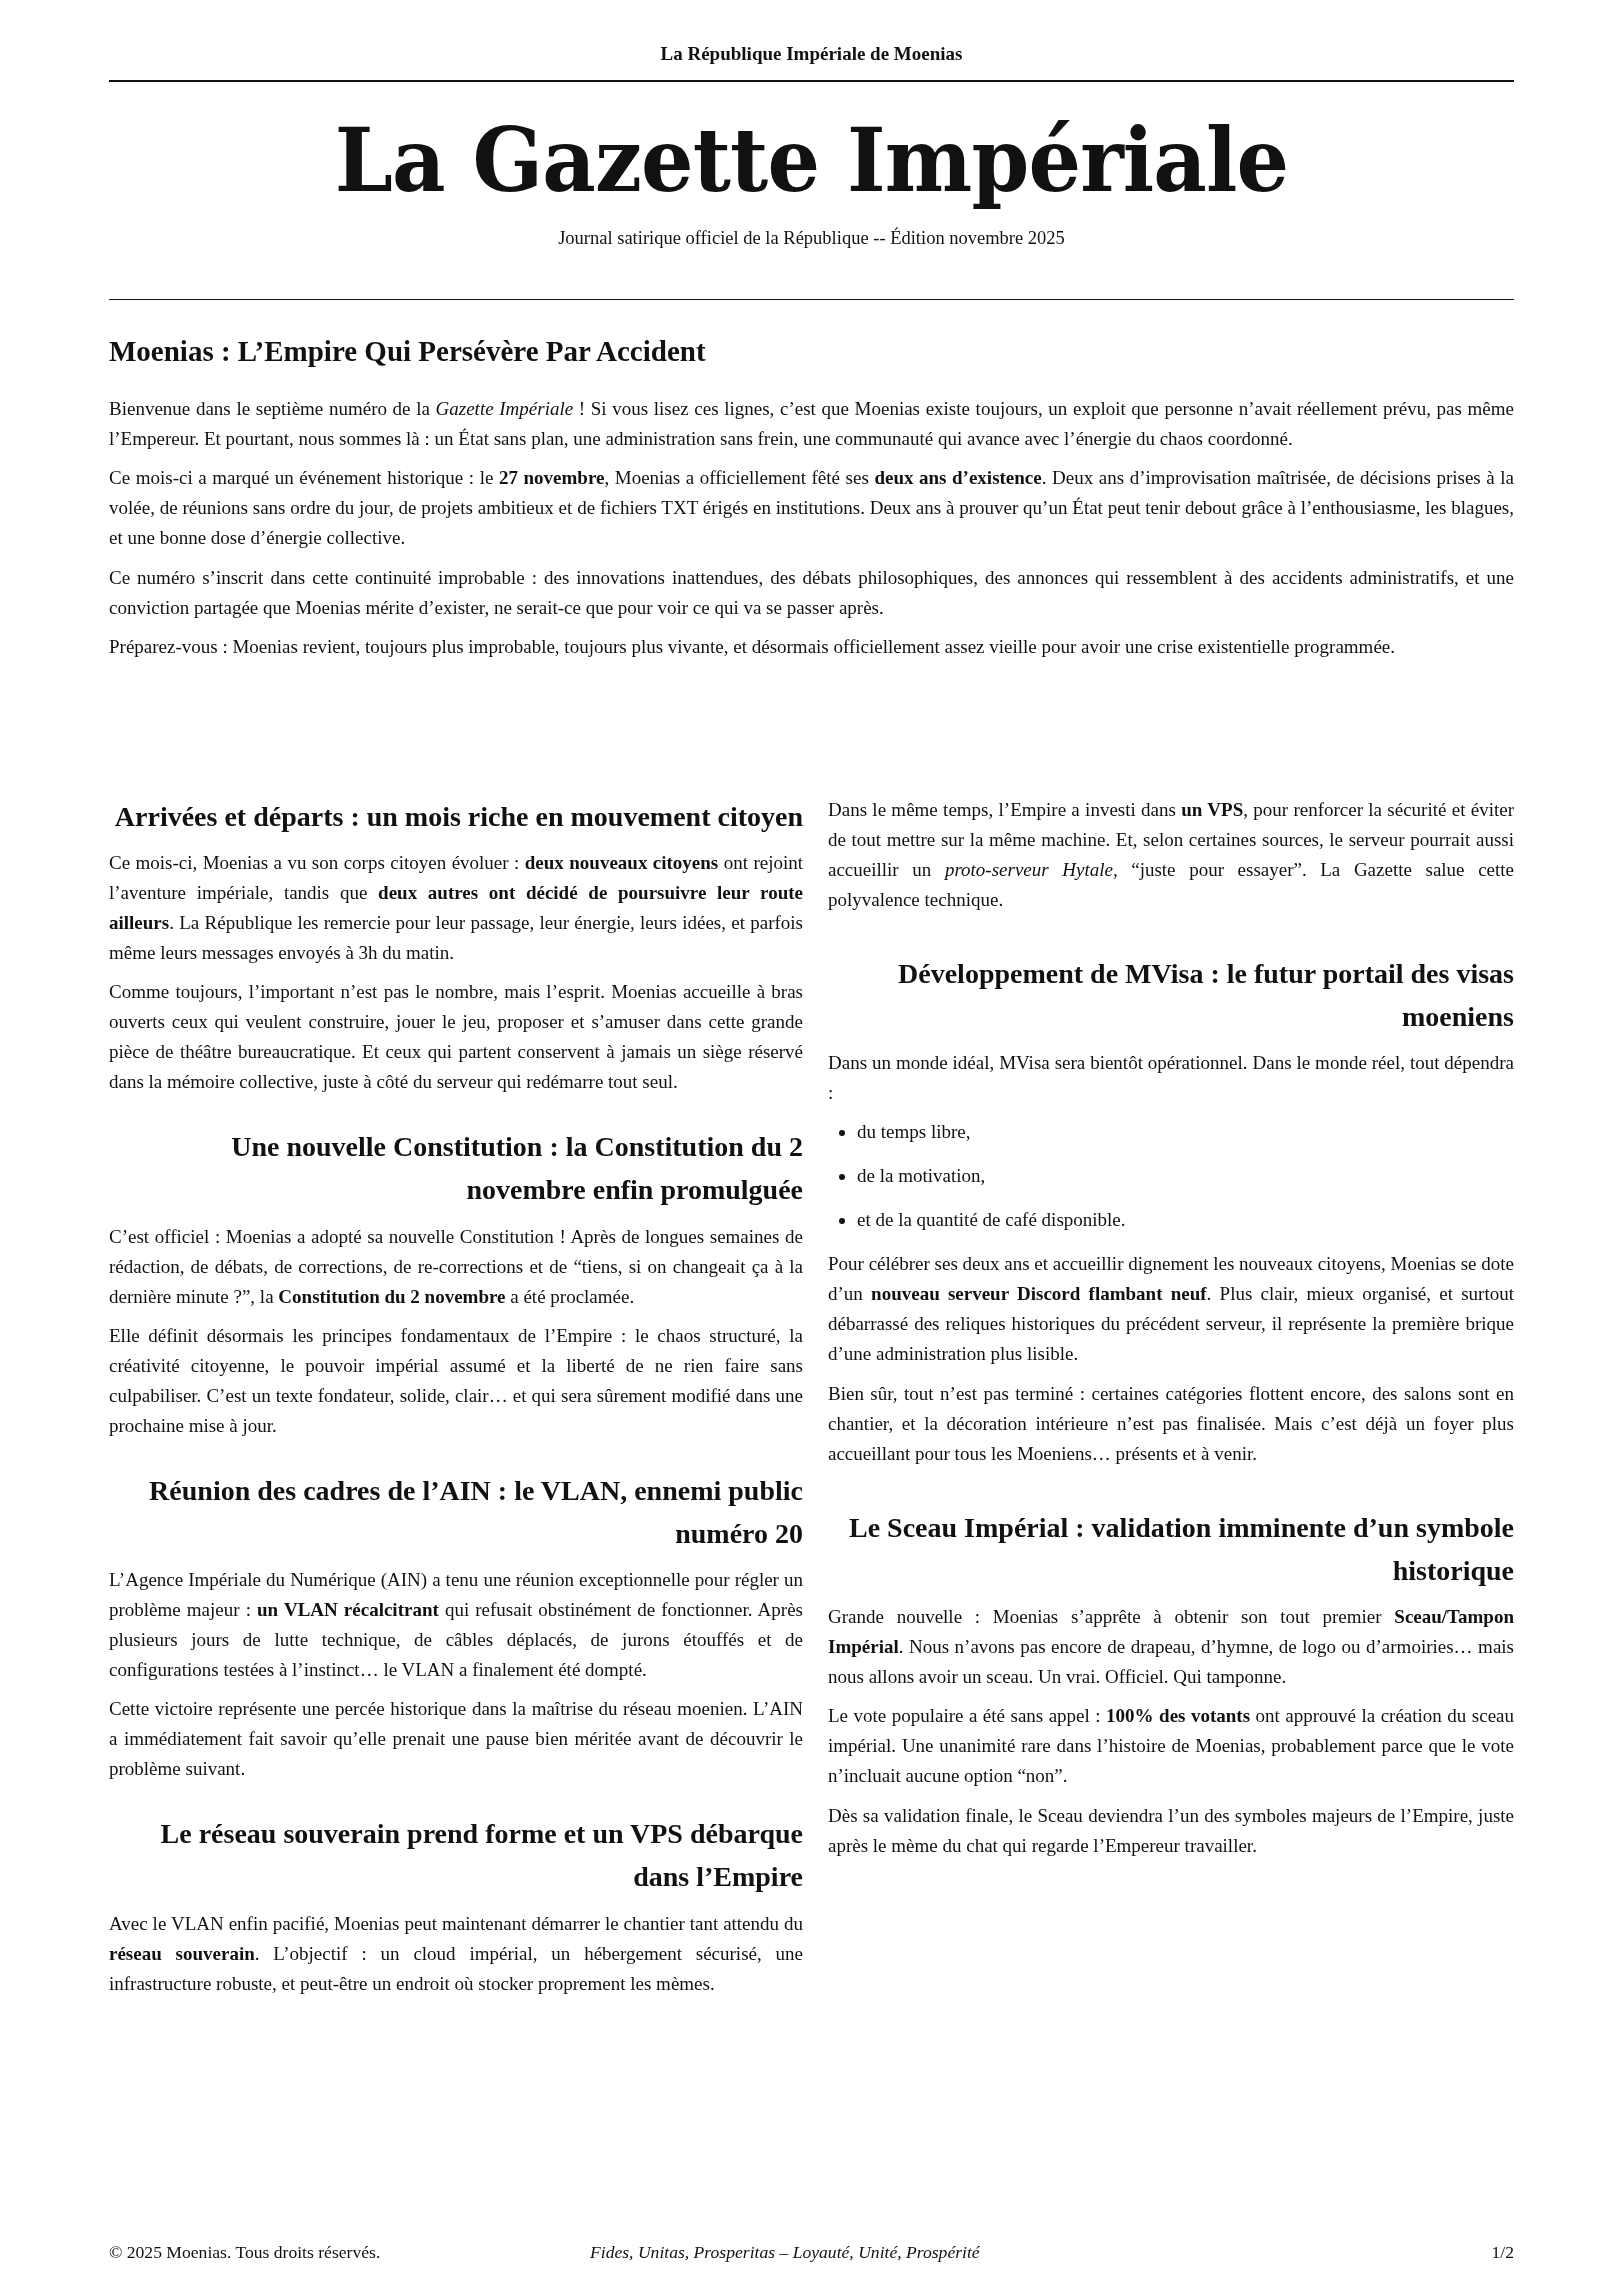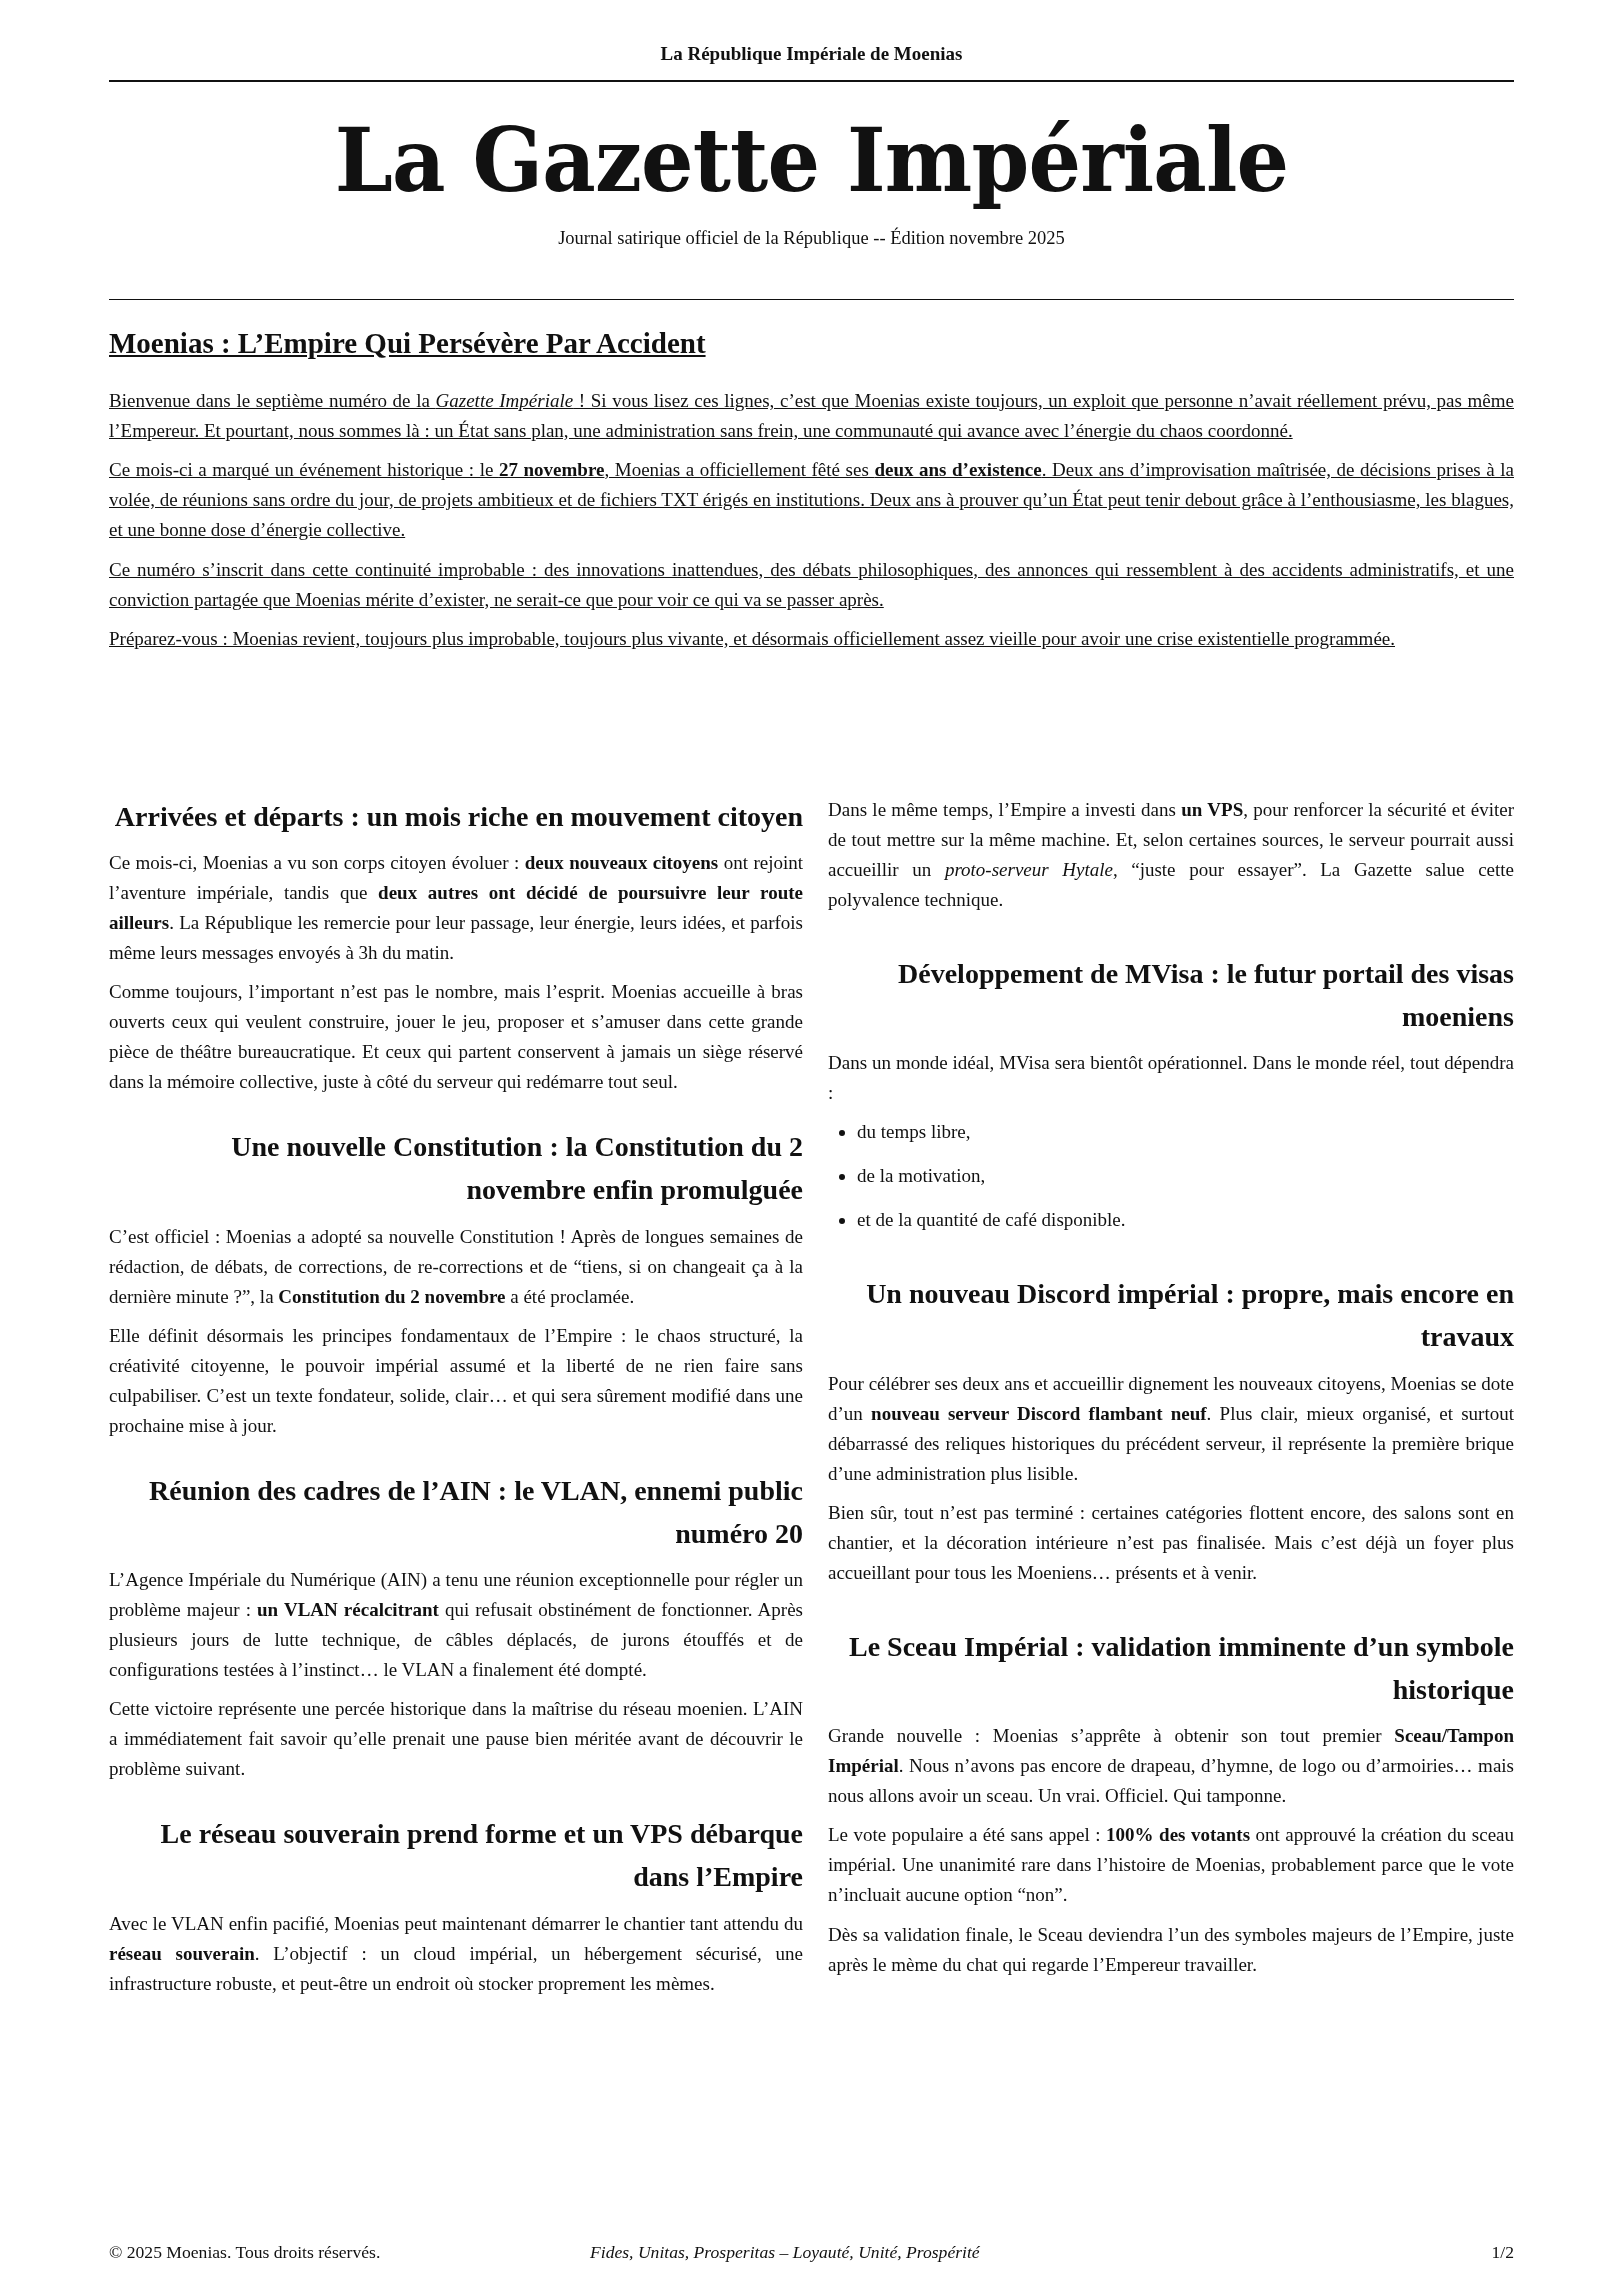--- a/index.html
+++ b/index.html
@@ -8,21 +8,21 @@
   .page { position: absolute; left: 109px; top: 0; width: 1405px; }
   .top-masthead { position: absolute; top: 43px; left: 0; width: 1405px; text-align: center;
                   font-size: 19px; font-weight: bold; }
   .rule { position: absolute; left: 0; width: 1405px; background: #111; }
   .rule-top { top: 80px; height: 2.3px; }
   .rule-mid { top: 299px; height: 1.4px; }
   .title { position: absolute; top: 109px; left: 0; width: 1405px; text-align: center;
            font-family: "DejaVu Serif", serif; font-weight: bold; font-size: 87px;
            letter-spacing: -0.9px; transform: scaleX(0.95); transform-origin: center; }
   .subtitle { position: absolute; top: 228px; left: 0; width: 1405px; text-align: center; font-size: 18.5px; }
-  .lead { position: absolute; top: 327px; left: 0; width: 1405px; text-decoration: underline; }
+  .lead { position: absolute; top: 335px; left: 0; width: 1405px; }
   h1.lead-title { margin: 0 0 26px 0; font-size: 29px; font-weight: bold; }
   p { margin: 0 0 9.3px 0; font-size: 19px; line-height: 30px; text-align: justify; hyphens: auto; }
   .col { position: absolute; top: 795px; width: 694px; }
   .col-left { left: 0; }
   .col-right { left: 719px; width: 686px; }
   h2 { font-size: 28px; font-weight: bold; line-height: 43px; margin: 0 0 10.2px 0; text-align: right; }
   .col-right h2 { margin-top: 37px; }
   .col-left h2.sub { margin-top: 28px; }
   ul { margin: 7.4px 0 9.3px 0; padding-left: 29px; }
   li { font-size: 19px; line-height: 30px; margin-bottom: 14px; }
@@ -80,21 +80,20 @@
   <article>
         <h2>Développement de MVisa : le futur portail des visas moeniens</h2>
         <p>Dans un monde idéal, MVisa sera bientôt opérationnel. Dans le monde réel, tout dépendra :</p>
         <ul>
           <li>du temps libre,</li>
           <li>de la motivation,</li>
           <li>et de la quantité de café disponible.</li>
         </ul>
       </article>
       <article>
-        <h2>Un nouveau Discord impérial : propre, mais encore en travaux</h2>
         <p>Pour célébrer ses deux ans et accueillir dignement les nouveaux citoyens, Moenias se dote d’un <b>nouveau serveur Discord flambant neuf</b>. Plus clair, mieux organisé, et surtout débarrassé des reliques historiques du précédent serveur, il représente la première brique d’une administration plus lisible.</p>
         <p>Bien sûr, tout n’est pas terminé : certaines catégories flottent encore, des salons sont en chantier, et la décoration intérieure n’est pas finalisée. Mais c’est déjà un foyer plus accueillant pour tous les Moeniens… présents et à venir.</p>
       </article>
       <article>
         <h2>Le Sceau Impérial : validation imminente d’un symbole historique</h2>
         <p>Grande nouvelle : Moenias s’apprête à obtenir son tout premier <b>Sceau/Tampon Impérial</b>. Nous n’avons pas encore de drapeau, d’hymne, de logo ou d’armoiries… mais nous allons avoir un sceau. Un vrai. Officiel. Qui tamponne.</p>
         <p>Le vote populaire a été sans appel : <b>100% des votants</b> ont approuvé la création du sceau impérial. Une unanimité rare dans l’histoire de Moenias, probablement parce que le vote n’incluait aucune option “non”.</p>
         <p>Dès sa validation finale, le Sceau deviendra l’un des symboles majeurs de l’Empire, juste après le mème du chat qui regarde l’Empereur travailler.</p>
       </article>
     </section>

